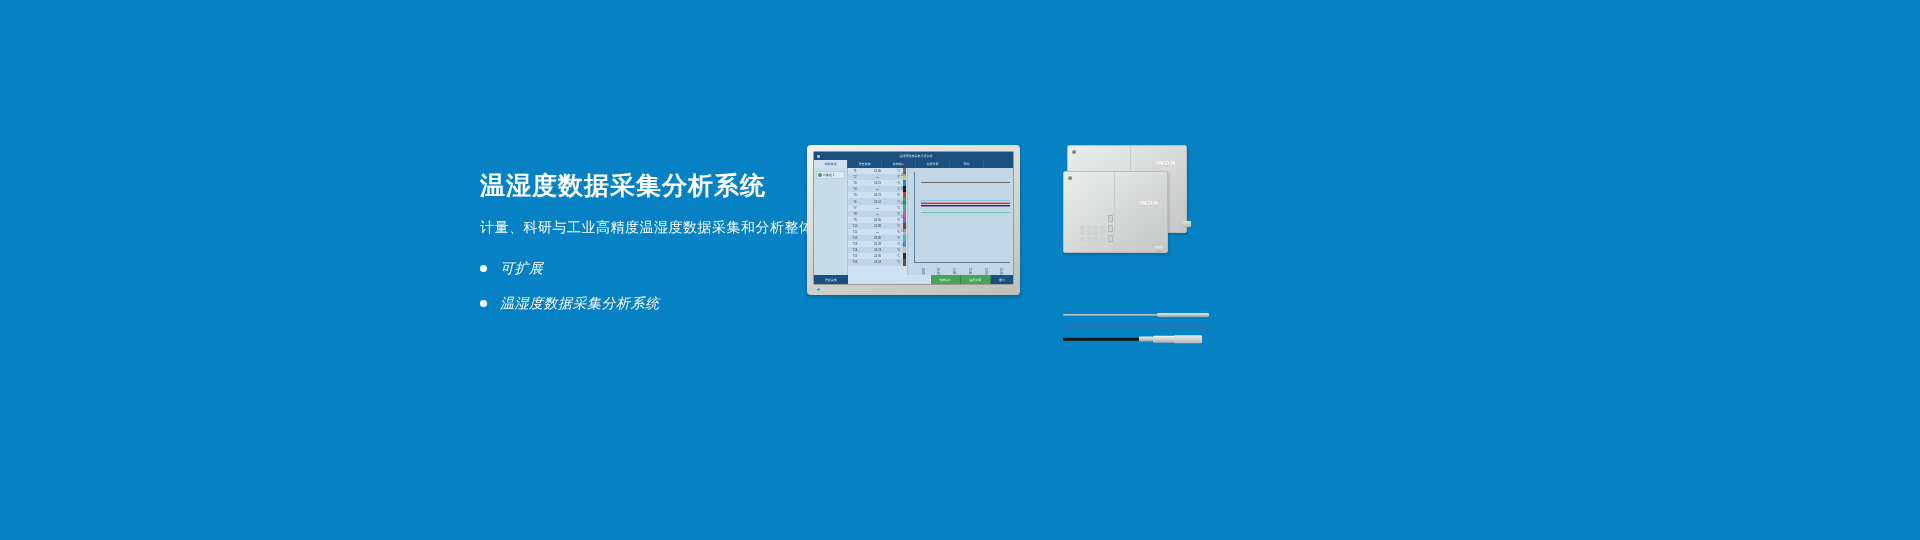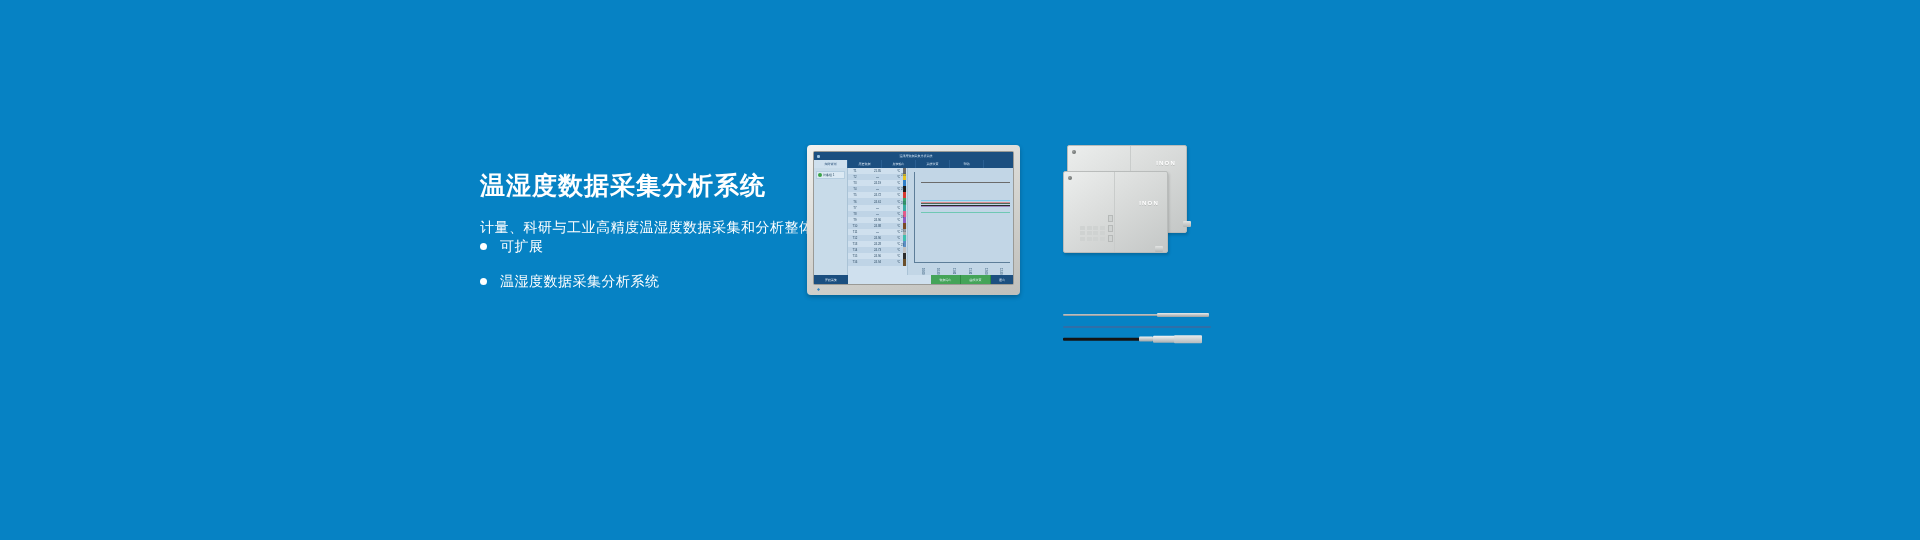--- a/index.html
+++ b/index.html
@@ -25,21 +25,21 @@
     white-space:nowrap;
   }
   .hero-subtitle{
     margin-top:18px;
     font-size:14px;
     color:#ffffff;
     line-height:1.4;
     letter-spacing:0.5px;
     white-space:nowrap;
   }
-  .feature-list{ list-style:none; }
+  .feature-list{ margin-top:22px; list-style:none;font-style:italic; }
   .feature-item{
     display:flex; align-items:center;
     margin-bottom:17px;
     font-size:14px;
     color:#ffffff;
     letter-spacing:0.5px;
   }
   .bullet-dot{
     width:7px; height:7px;
     border-radius:50%;

